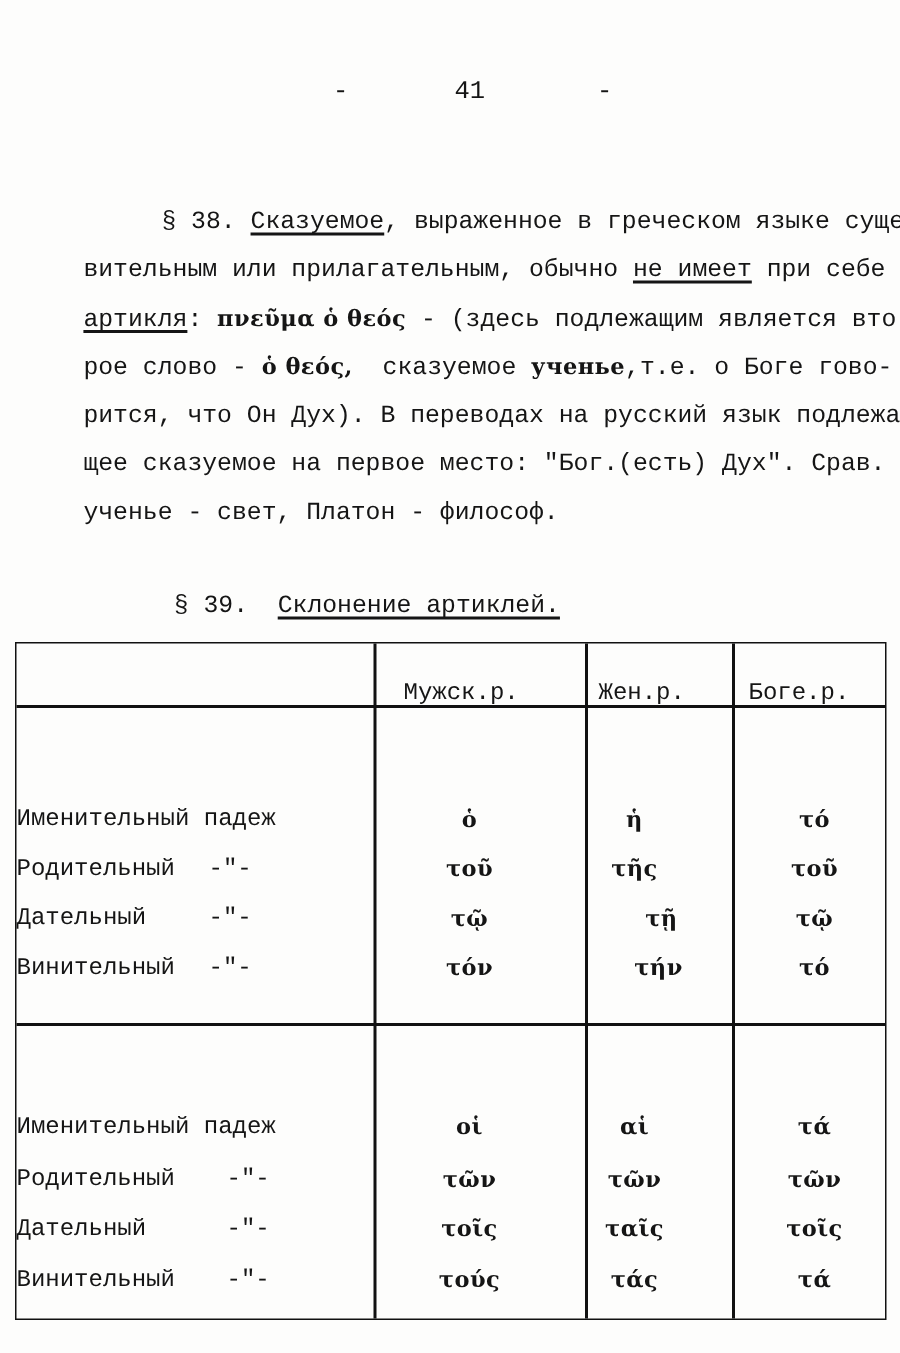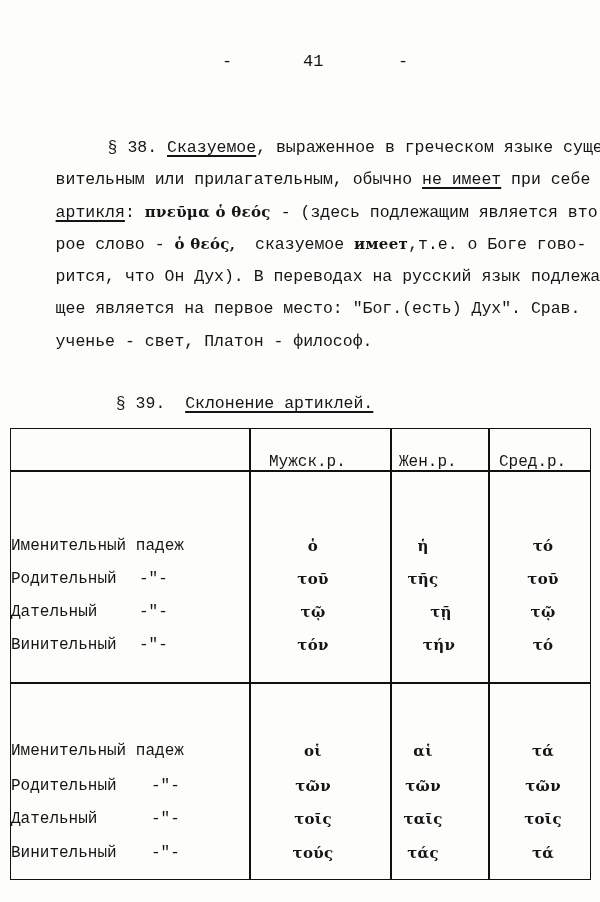--- a/index.html
+++ b/index.html
@@ -46,47 +46,47 @@
   <div class="abs line" style="top:118px; left:68px">
     <span>§ 38. </span><span class="u">Сказуемое</span><span>, выраженное в греческом языке сущест-</span>
   </div>
   <div class="abs line" style="top:150px">
     <span>вительным или прилагательным, обычно </span><span class="u">не имеет</span><span> при себе</span>
   </div>
   <div class="abs line" style="top:182px">
     <span class="u">артикля</span><span>: </span><span class="gr">πνεῦμα ὁ θεός</span><span> - (здесь подлежащим является вто-</span>
   </div>
   <div class="abs line" style="top:214px">
-    <span>рое слово - </span><span class="gr">ὁ θεός,</span><span>  сказуемое </span><span class="gr">имеет</span><span>,т.е. о Боге гово-</span>
+    <span>рое слово - </span><span class="gr">ὁ θεός,</span><span>  сказуемое </span><span class="gr">ученье</span><span>,т.е. о Боге гово-</span>
   </div>
   <div class="abs line" style="top:247px">
     <span>рится, что Он Дух). В переводах на русский язык подлежа-</span>
   </div>
   <div class="abs line" style="top:279px">
-    <span>щее является на первое место: "Бог.(есть) Дух". Срав.</span>
+    <span>щее сказуемое на первое место: "Бог.(есть) Дух". Срав.</span>
   </div>
   <div class="abs line" style="top:312px">
     <span>ученье - свет, Платон - философ.</span>
   </div>
 </div>
 
 <div class="abs" style="top:374px; left:96px">
   <span>§ 39.</span>  <span class="u">Склонение артиклей.</span>
 </div>
 
 <div class="table">
   <div class="vline" style="left:238px"></div>
   <div class="vline" style="left:379px"></div>
   <div class="vline" style="left:477px"></div>
   <div class="hline" style="top:41px"></div>
   <div class="hline" style="top:253px"></div>
 
   <span class="hdr" style="left:258px">Мужск.р.</span>
   <span class="hdr" style="left:388px">Жен.р.</span>
-  <span class="hdr" style="left:488px">Сред.р.</span>
+  <span class="hdr" style="left:488px">Боге.р.</span>
 
 
   <div class="trow" style="top:107px">
     <span class="case">Именительный падеж</span>
     <span class="ditto" style="left:128px"></span>
     <span class="gcell gr" style="left:262px">ὁ</span>
     <span class="gcell gr" style="left:372px">ἡ</span>
     <span class="gcell gr" style="left:492px">τό</span>
   </div>
   <div class="trow" style="top:140px">

